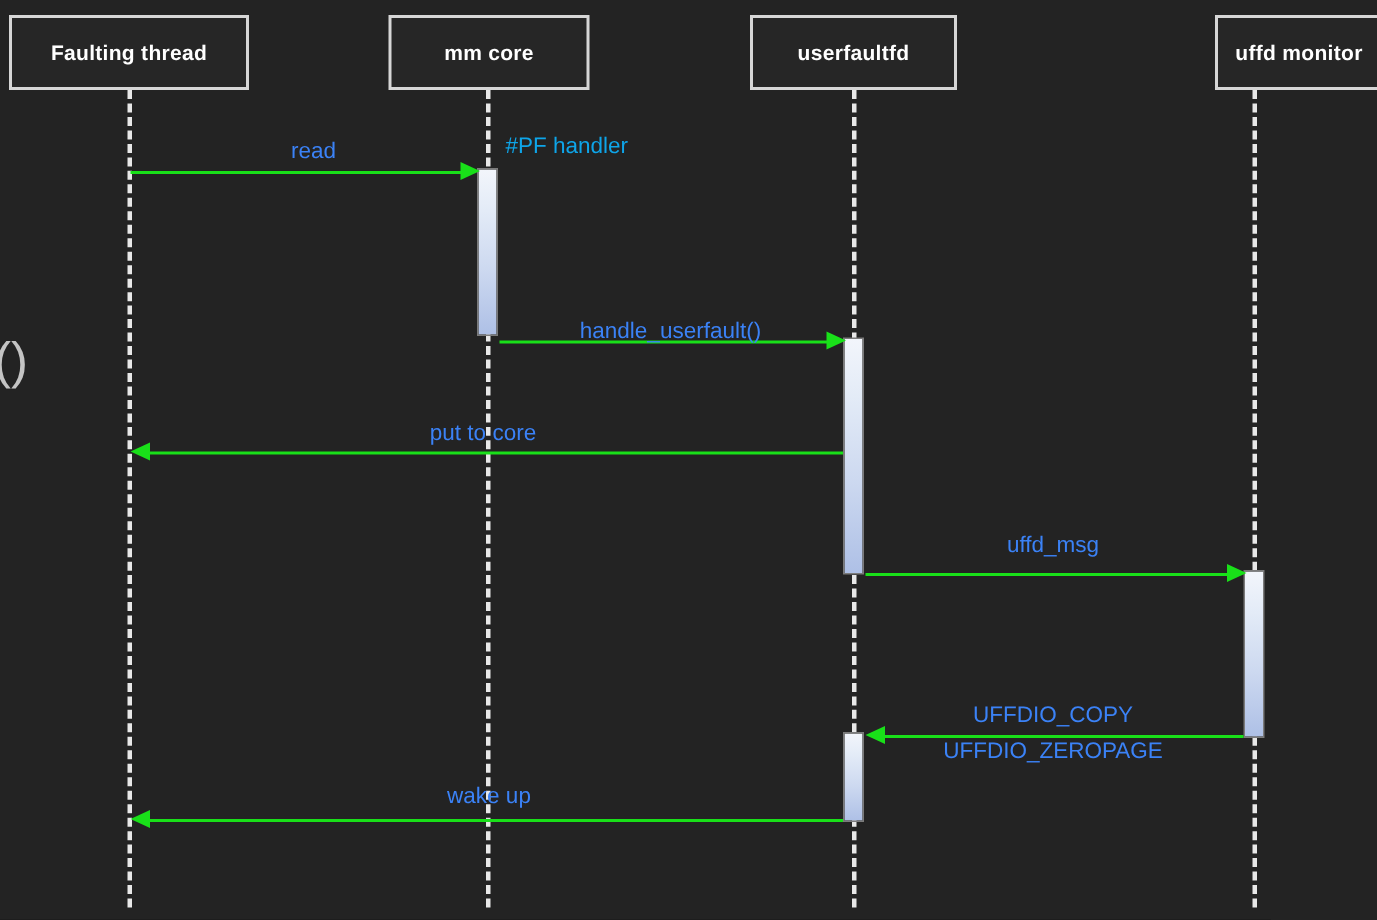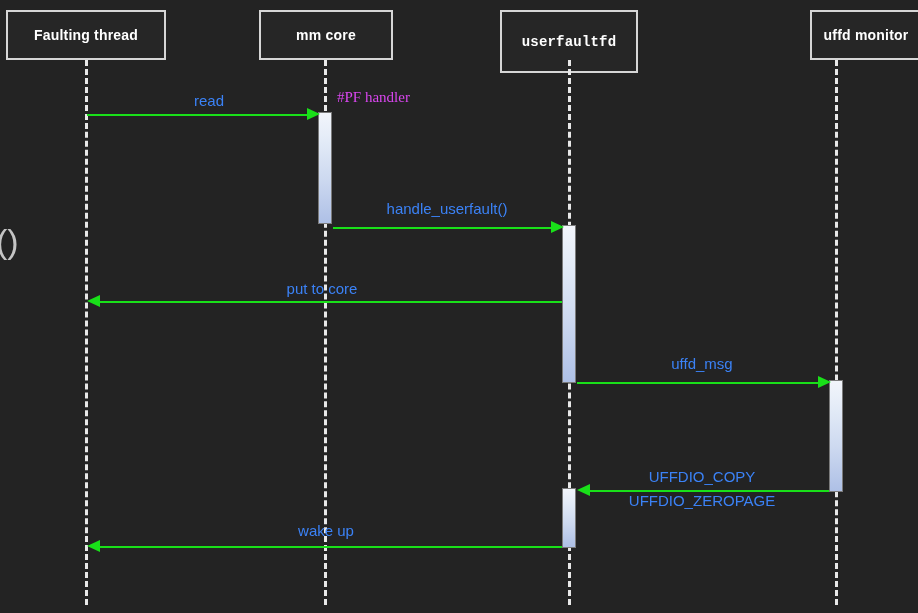--- a/index.html
+++ b/index.html
@@ -68,44 +68,43 @@
     color: #3b82f6;
     font-size: 15px;
     white-space: nowrap;
     font-family: "Liberation Sans", sans-serif;
   }
   .msg-label.centered { transform: translateX(-50%); }
 
   
   .note-text {
     position: absolute;
-    color: #d946ef;
+    color: #0ea5e9;
     font-size: 15px;
     white-space: nowrap;
-    font-family: Liberation Serif, serif;
   }
   .clipped-text {
     position: absolute;
     color: #c4c4c4;
     font-size: 34px;
     white-space: nowrap;
   }
 </style>
 </head>
 <body>
 
 <div id="diagram">
 
   <div class="participant" style="left:259px; top:10px; width:134px; height:50px;">
     <span>mm core</span>
   </div>
   <div class="participant" style="left:6px; top:10px; width:160px; height:50px;">
     <span>Faulting thread</span>
   </div>
-  <div class="participant" style="left:500px; top:10px; width:138px; height:63px;font-family:Liberation Mono, monospace;">
+  <div class="participant" style="left:500px; top:10px; width:138px; height:50px;">
     <span>userfaultfd</span>
   </div>
   <div class="participant" style="left:770px; top:10px; width:112px; height:50px;margin-left:40px;">
     <span>uffd monitor</span>
   </div>
 
   <div class="lifeline" style="left:85px; top:60px; height:545px;"></div>
   <div class="lifeline" style="left:324px; top:60px; height:545px;"></div>
   <div class="lifeline" style="left:568px; top:60px; height:545px;"></div>
   <div class="lifeline" style="left:835px; top:60px; height:545px;"></div>
@@ -116,21 +115,21 @@
   <div class="activation" style="left:562px; top:488px; width:14px; height:60px;"></div>
 
   <div class="msg-line" style="left:87px; top:114px; width:224px;"></div>
   <div class="arrow-head right" style="left:307px; top:108px;"></div>
   <div class="msg-label centered" style="left:209px; top:92px;">read</div>
 
   <div class="note-text" style="left:337px; top:89px;">#PF handler</div>
 
   <div class="msg-line" style="left:333px; top:227px; width:222px;"></div>
   <div class="arrow-head right" style="left:551px; top:221px;"></div>
-  <div class="msg-label centered" style="left:447px; top:200px;">handle_userfault()</div>
+  <div class="msg-label centered" style="left:447px; top:212px;">handle_userfault()</div>
 
   <div class="msg-line" style="left:100px; top:301px; width:462px;"></div>
   <div class="arrow-head left" style="left:87px; top:295px;"></div>
   <div class="msg-label centered" style="left:322px; top:280px;">put to core</div>
 
   <div class="msg-line" style="left:577px; top:382px; width:246px;"></div>
   <div class="arrow-head right" style="left:818px; top:376px;"></div>
   <div class="msg-label centered" style="left:702px; top:355px;">uffd_msg</div>
 
   <div class="msg-line" style="left:590px; top:490px; width:239px;"></div>

